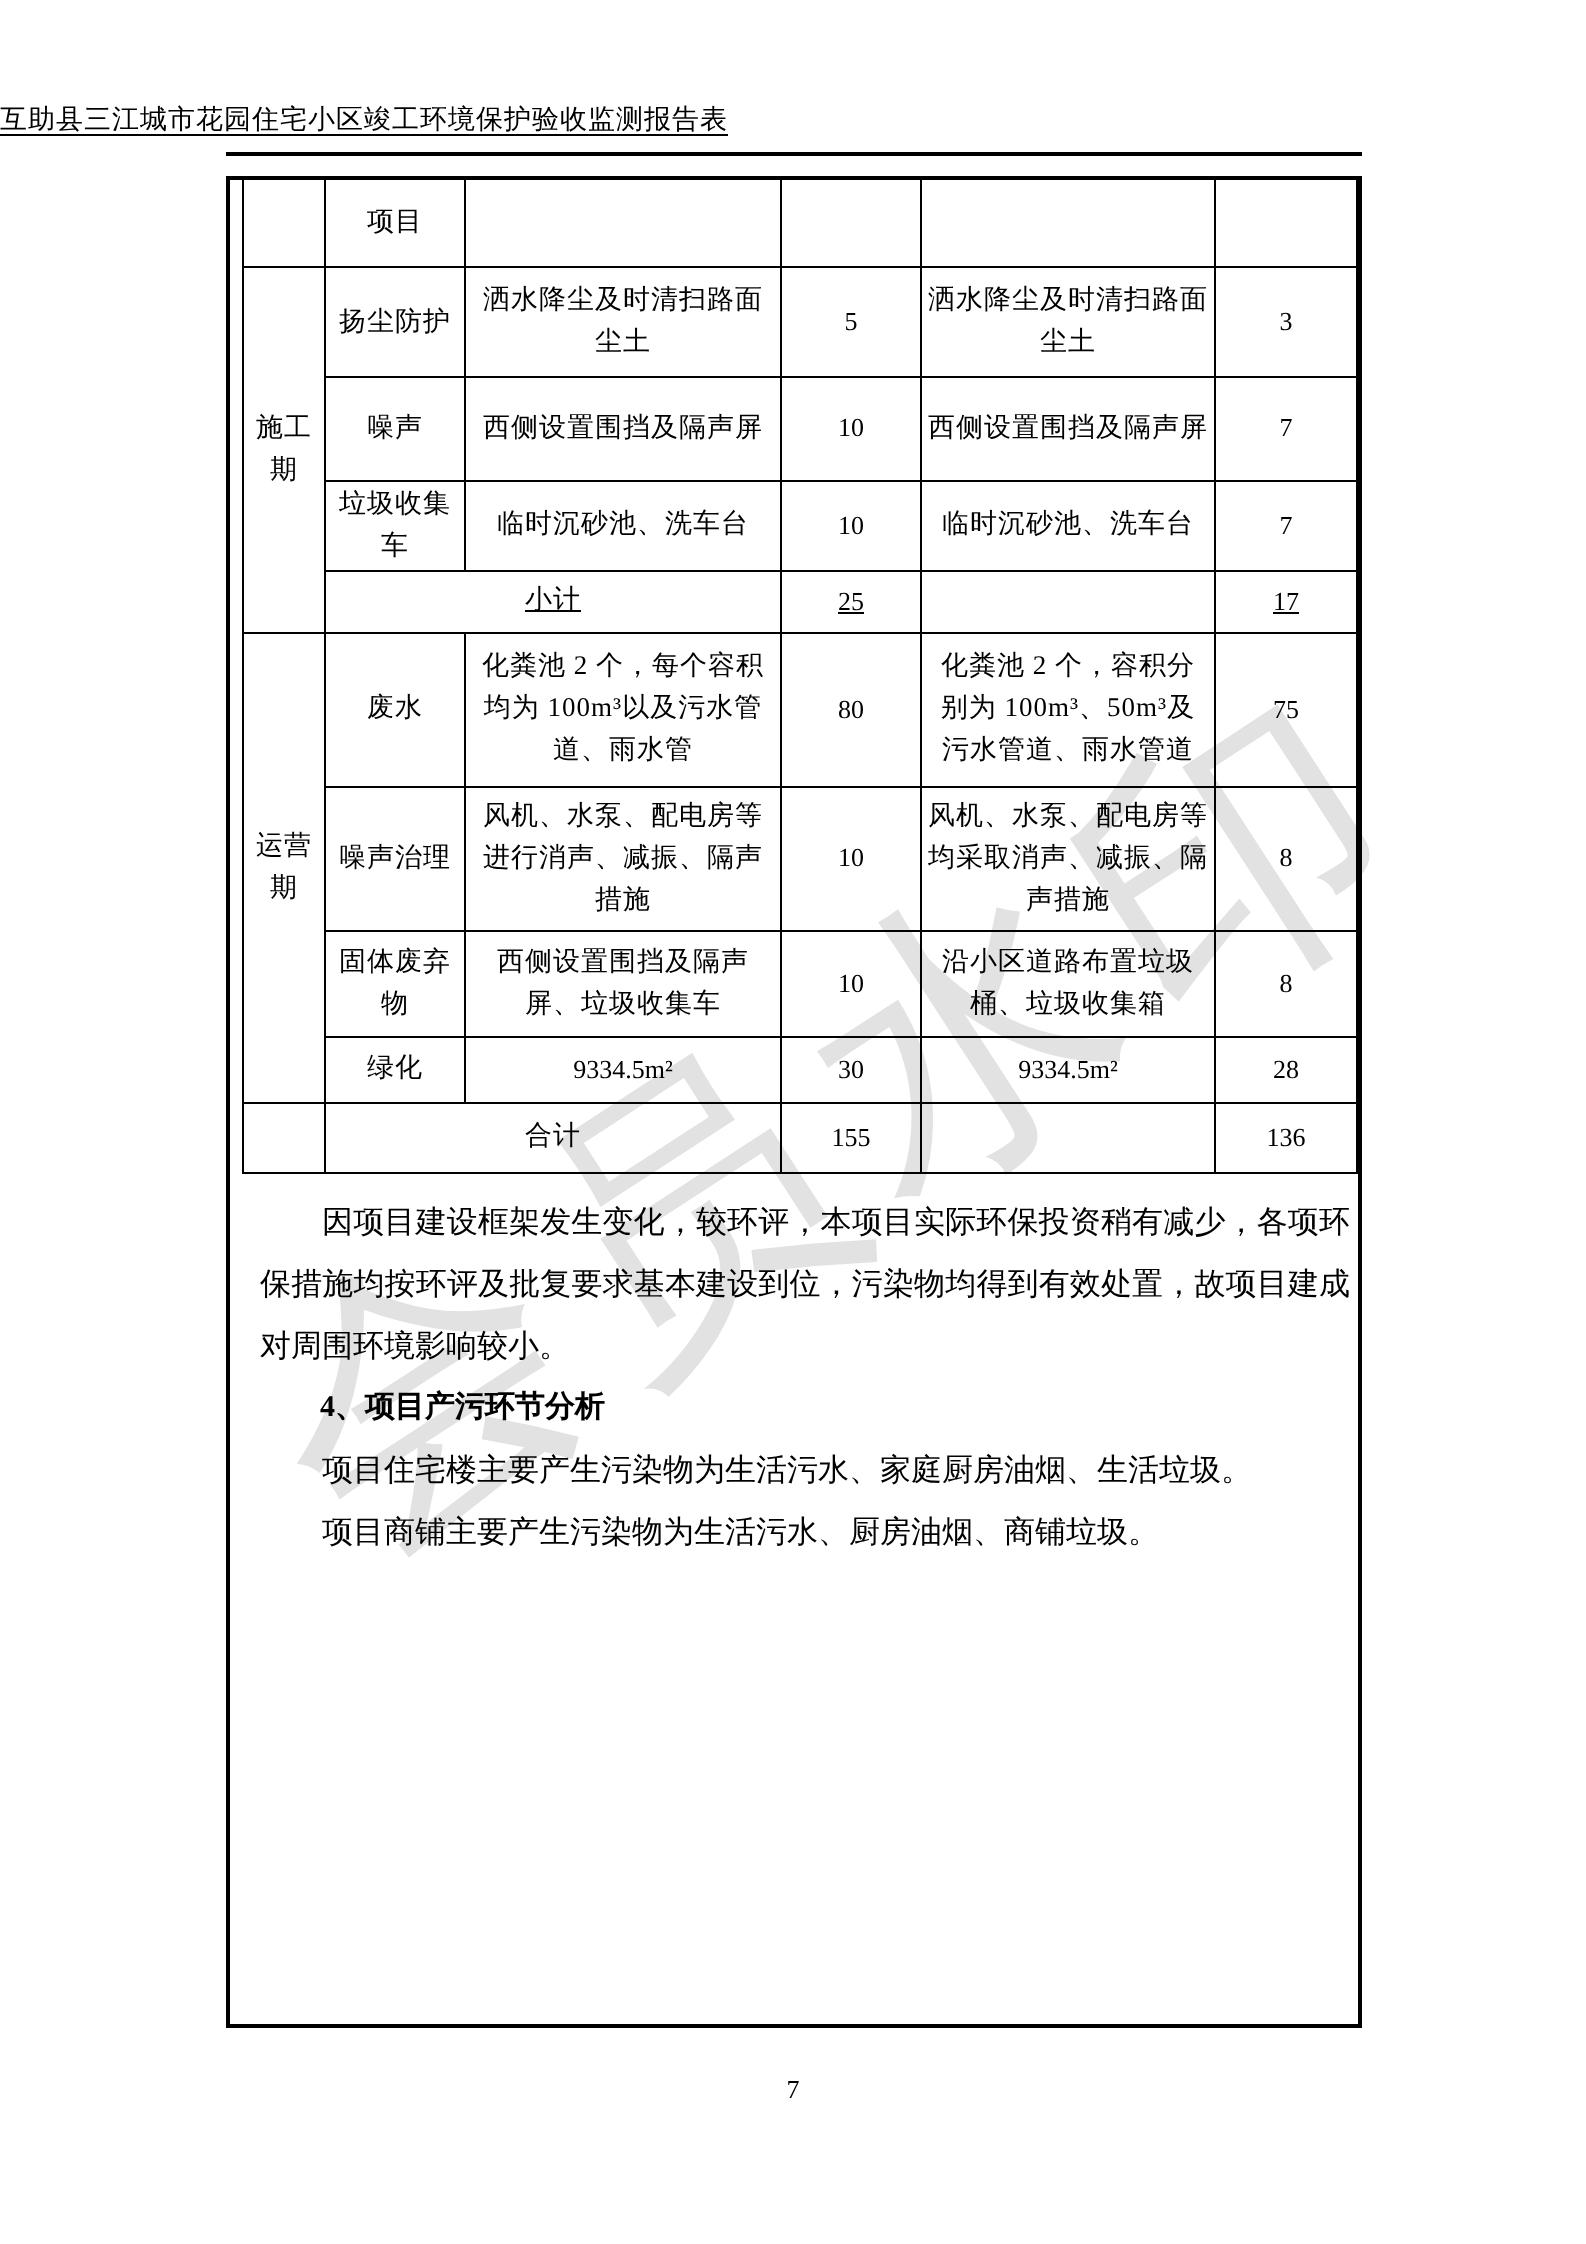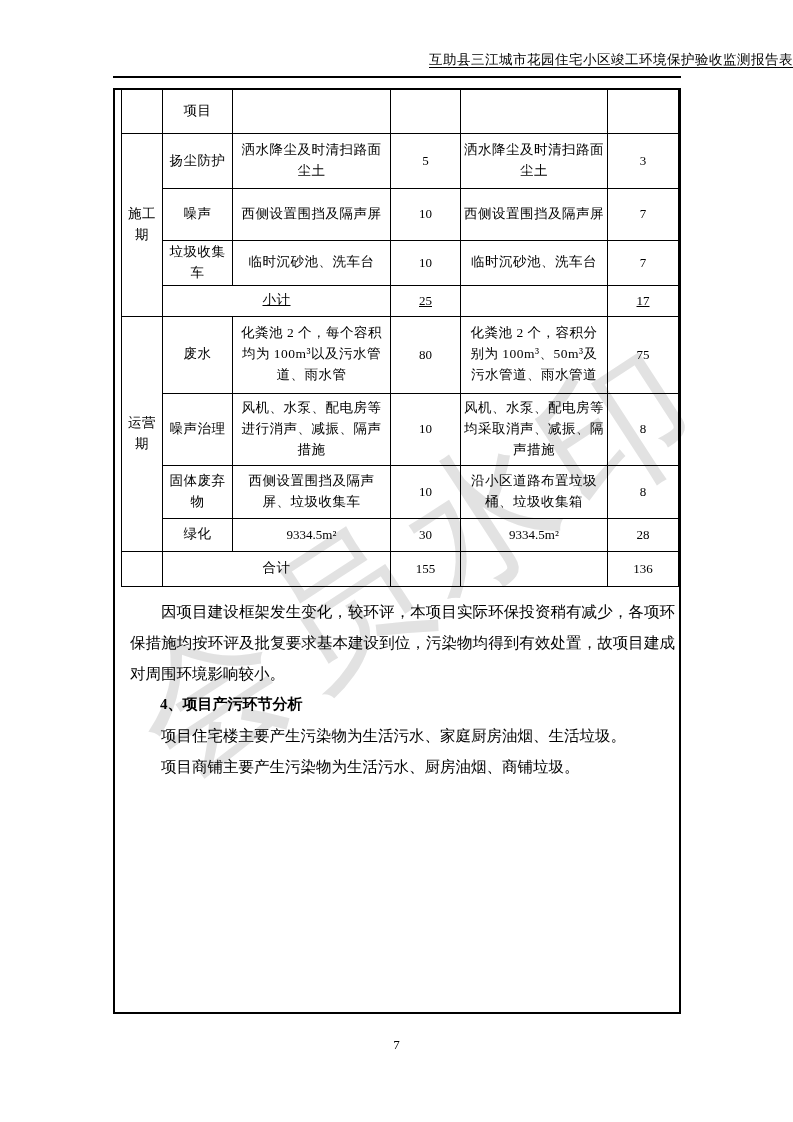--- a/index.html
+++ b/index.html
@@ -6,21 +6,21 @@
   body {
     width:793px; height:1122px;
     background:#ffffff;
     position:relative;
     overflow:hidden;
     font-family:"Liberation Serif","DejaVu Serif",serif;
     color:#000;
   }
   .doc-title {
     position:absolute; top:51px; left:0; width:793px;
-    text-align:right;
+    text-align:left;
     font-size:13.5px;
     letter-spacing:0.5px;
     text-decoration:underline;
     text-underline-offset:3px;
     z-index:2;
   }
   .header-rule {
     position:absolute; top:76px; left:113px; width:568px;
     border-top:2px solid #000;
     z-index:2;

